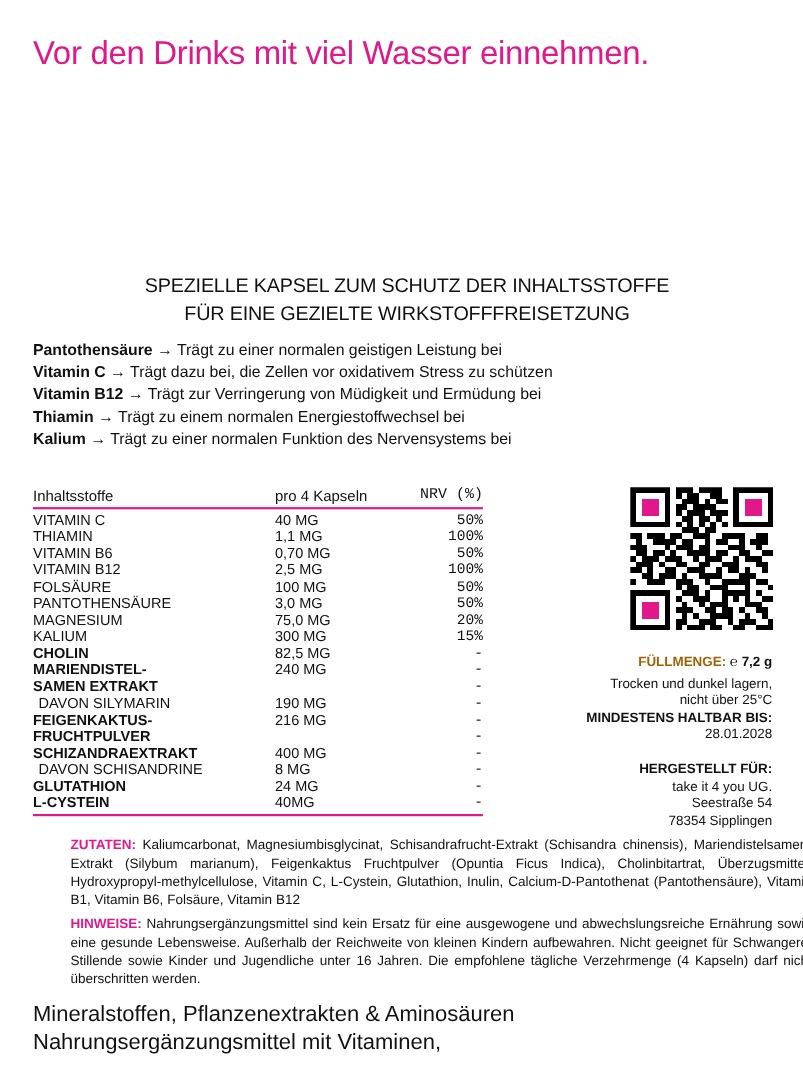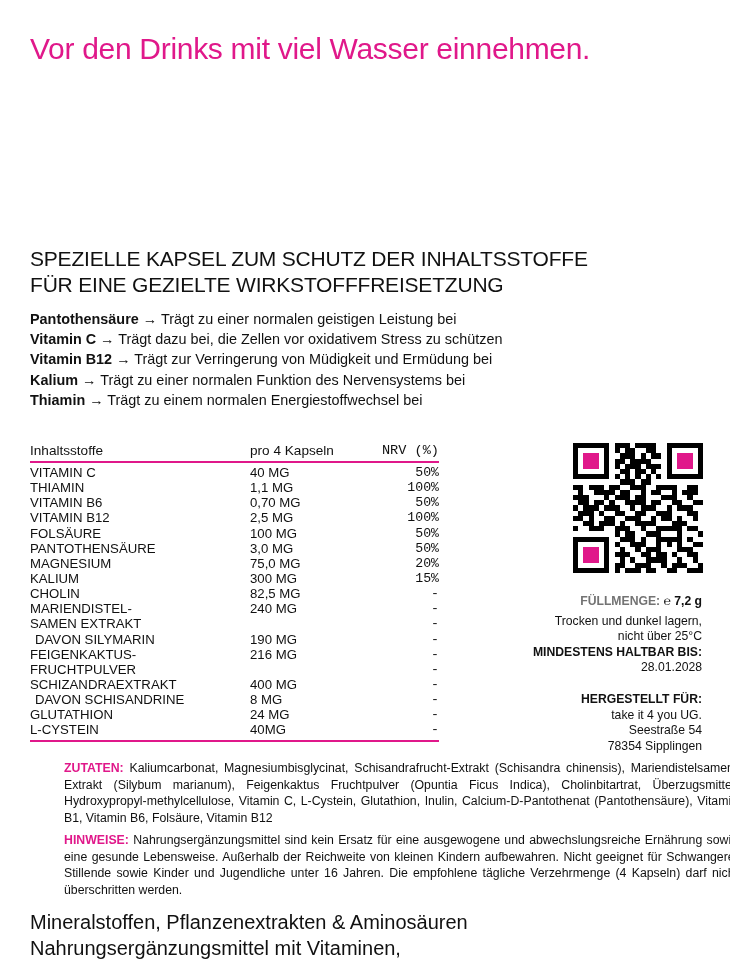--- a/index.html
+++ b/index.html
@@ -2,32 +2,32 @@
 <html><head>
   <meta charset="utf-8">
   <style>
     html, body { margin: 0; padding: 0; background: #ffffff; }
     body {
       width: 730px; height: 978px; position: relative; overflow: hidden;
       font-family: "Liberation Sans", "DejaVu Sans", sans-serif;
       color: #111111;
     }
     .abs { position: absolute; }
-    .magenta { color: #737373; }
+    .magenta { color: #a16207; }
 
     .headline {
       left: 30px; top: 30px; width: 690px;
       font-size: 30px; line-height: 38px; letter-spacing: -0.3px;
       color: #e0188a; font-weight: normal; white-space: nowrap;
     }
 
     .caps-title {
       left: 30px; top: 246px; width: 680px;
-      font-size: 21px; line-height: 26px; letter-spacing: -0.2px;
-      text-transform: uppercase; white-space: nowrap;
+      font-size: 18px; line-height: 26px; letter-spacing: -0.2px;
+      text-transform: uppercase; white-space: nowrap; text-align: center;
     }
     .caps-title div { display: block; }
 
     .benefits {
       left: 30px; top: 309px; width: 680px;
       font-size: 14.4px; line-height: 20.2px; white-space: nowrap;
     }
     .benefit .name { font-weight: bold; }
     .benefit .arrow { font-weight: bold; }
 
@@ -38,21 +38,21 @@
     .thead {
       display: flex; height: 19px; line-height: 19px;
       border-bottom: 2px solid #e0188a; padding-bottom: 1px;
       font-size: 13.6px;
     }
     .col1 { width: 220px; }
     .col2 { width: 120px; }
     .col3 { flex: 1; text-align: right; font-family: Liberation Mono, monospace; }
     .tbody { padding-top: 2px; border-bottom: 2px solid #e0188a; padding-bottom: 2px; }
     .trow { display: flex; height: 15.15px; line-height: 15px; text-transform: uppercase; }
-    .trow.bold .col1 { font-weight: normal; }
+    .trow.bold .col1 { font-weight: bold; }
     .trow.sub .col1 { padding-left: 5px; box-sizing: border-box; }
 
     .qr { left: 573px; top: 443px; width: 130px; height: 130px; }
 
     .info {
       right: 28px; top: 594px; width: 200px; text-align: right;
       font-size: 12.2px; line-height: 15.6px;
     }
     .info .bold { font-weight: bold; }
     .info .gap { height: 16px; }
@@ -90,28 +90,28 @@
     <span class="name">Vitamin C</span>
     <span class="arrow">→</span>
     <span>Trägt dazu bei, die Zellen vor oxidativem Stress zu schützen</span>
   </div>
   <div class="benefit">
     <span class="name">Vitamin B12</span>
     <span class="arrow">→</span>
     <span>Trägt zur Verringerung von Müdigkeit und Ermüdung bei</span>
   </div>
   <div class="benefit">
+    <span class="name">Thiamin</span>
+    <span class="arrow">→</span>
+    <span>Trägt zu einem normalen Energiestoffwechsel bei</span>
+  </div>
+  <div class="benefit">
     <span class="name">Kalium</span>
     <span class="arrow">→</span>
     <span>Trägt zu einer normalen Funktion des Nervensystems bei</span>
-  </div>
-  <div class="benefit">
-    <span class="name">Thiamin</span>
-    <span class="arrow">→</span>
-    <span>Trägt zu einem normalen Energiestoffwechsel bei</span>
   </div>
 </div>
 
 <div class="abs table">
   <div class="thead">
     <div class="col1">Inhaltsstoffe</div>
     <div class="col2">pro 4 Kapseln</div>
     <div class="col3">NRV (%)</div>
   </div>
   <div class="tbody">

